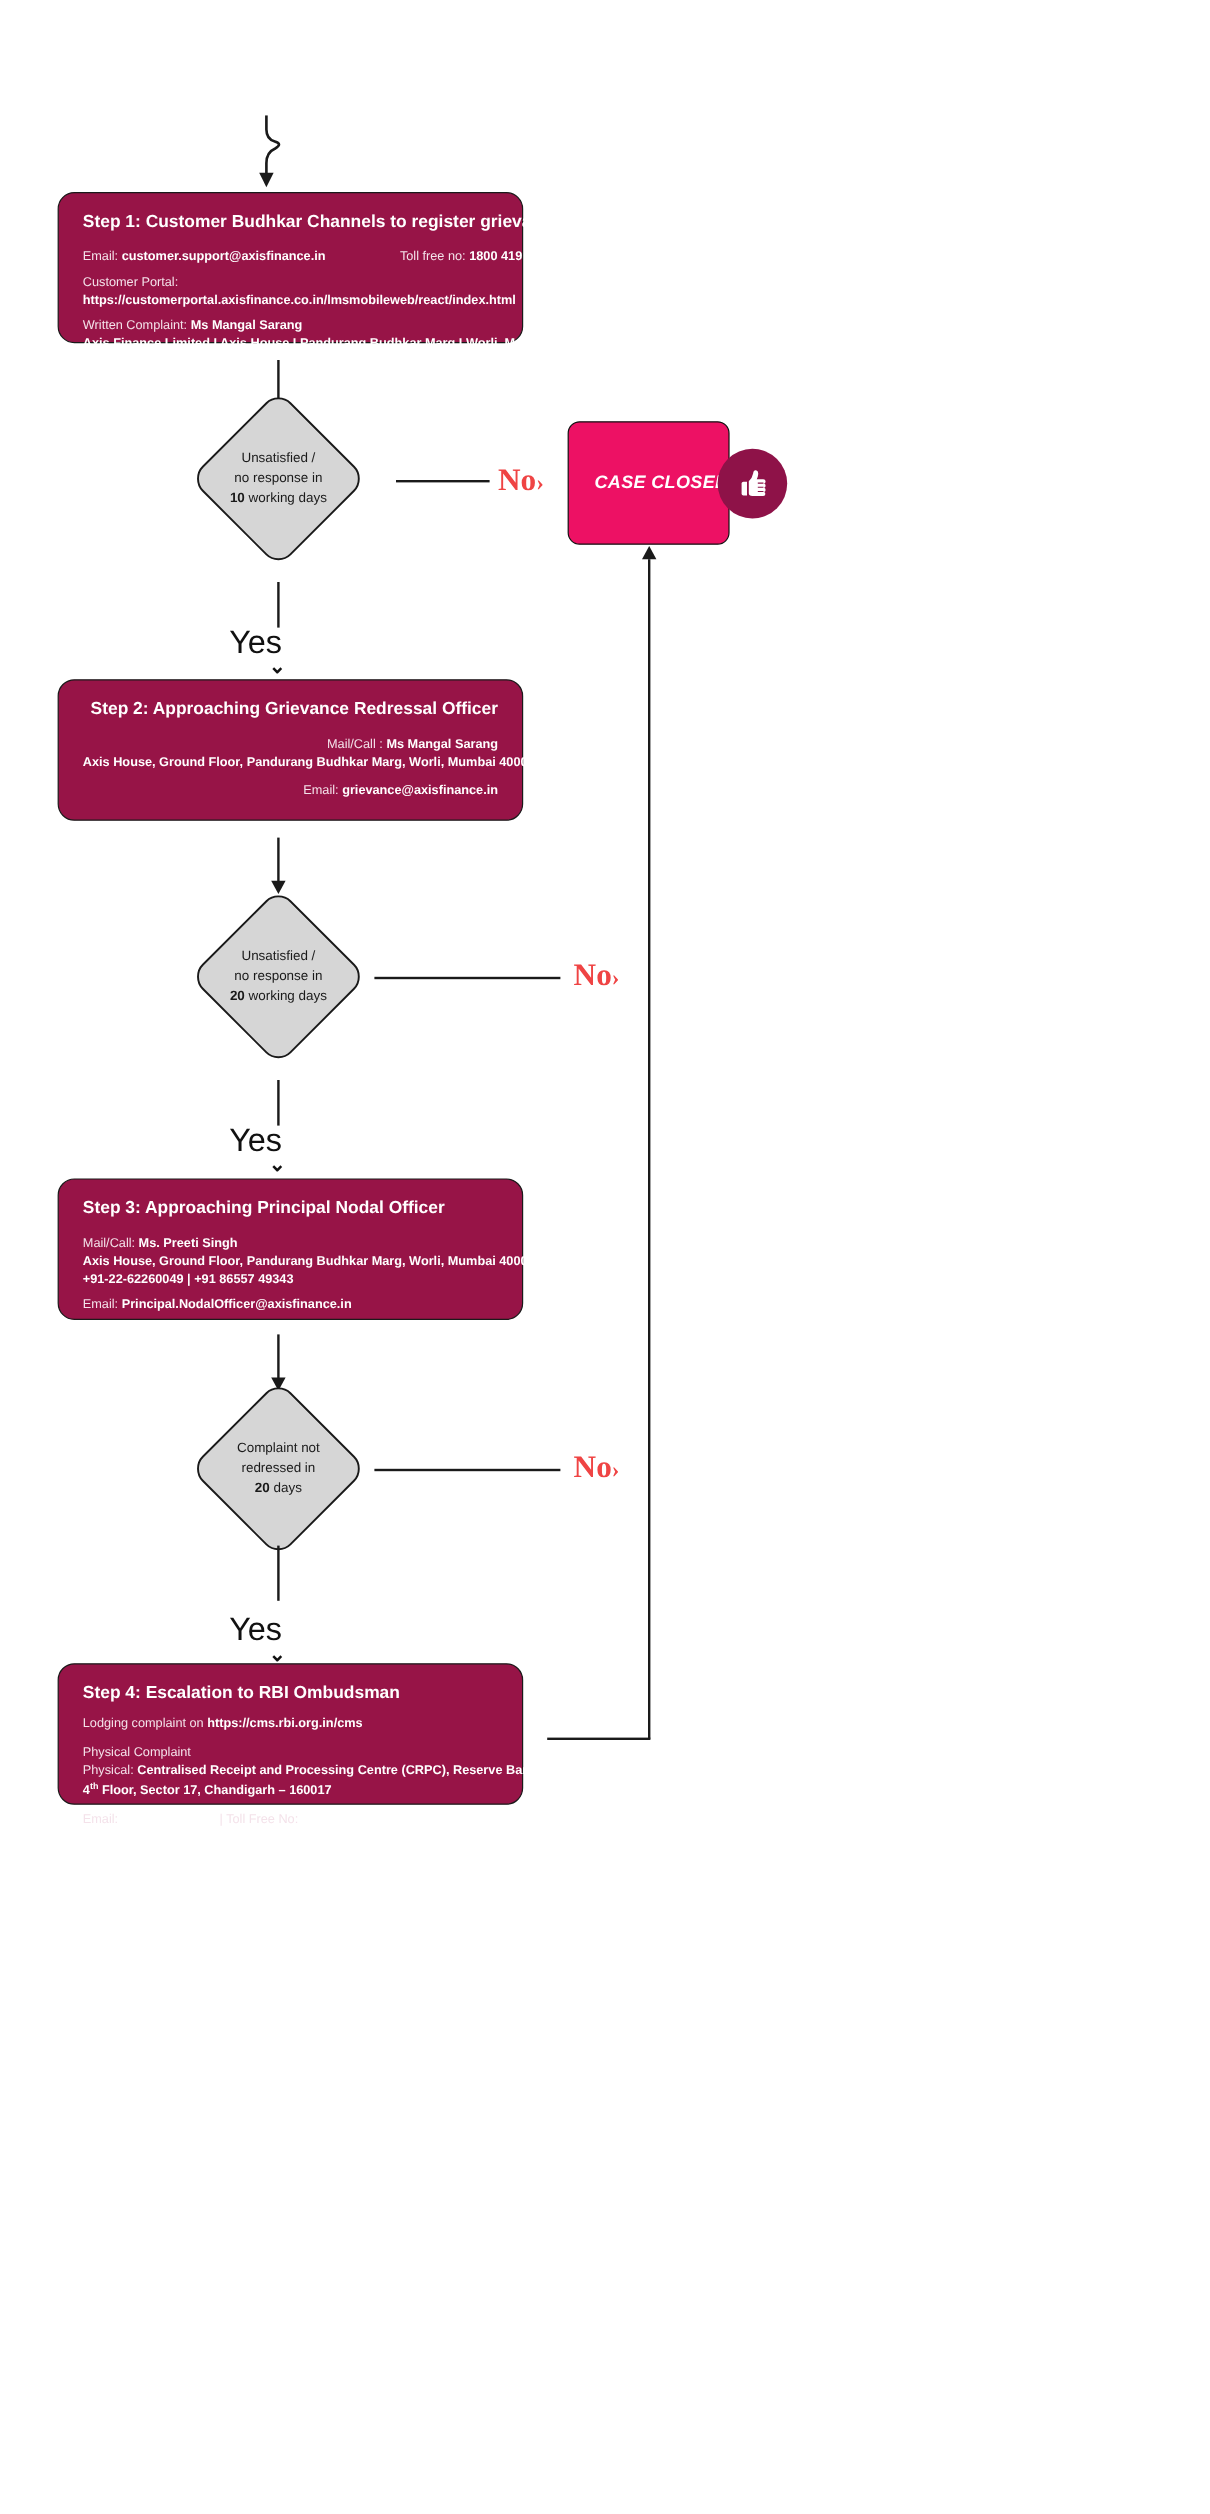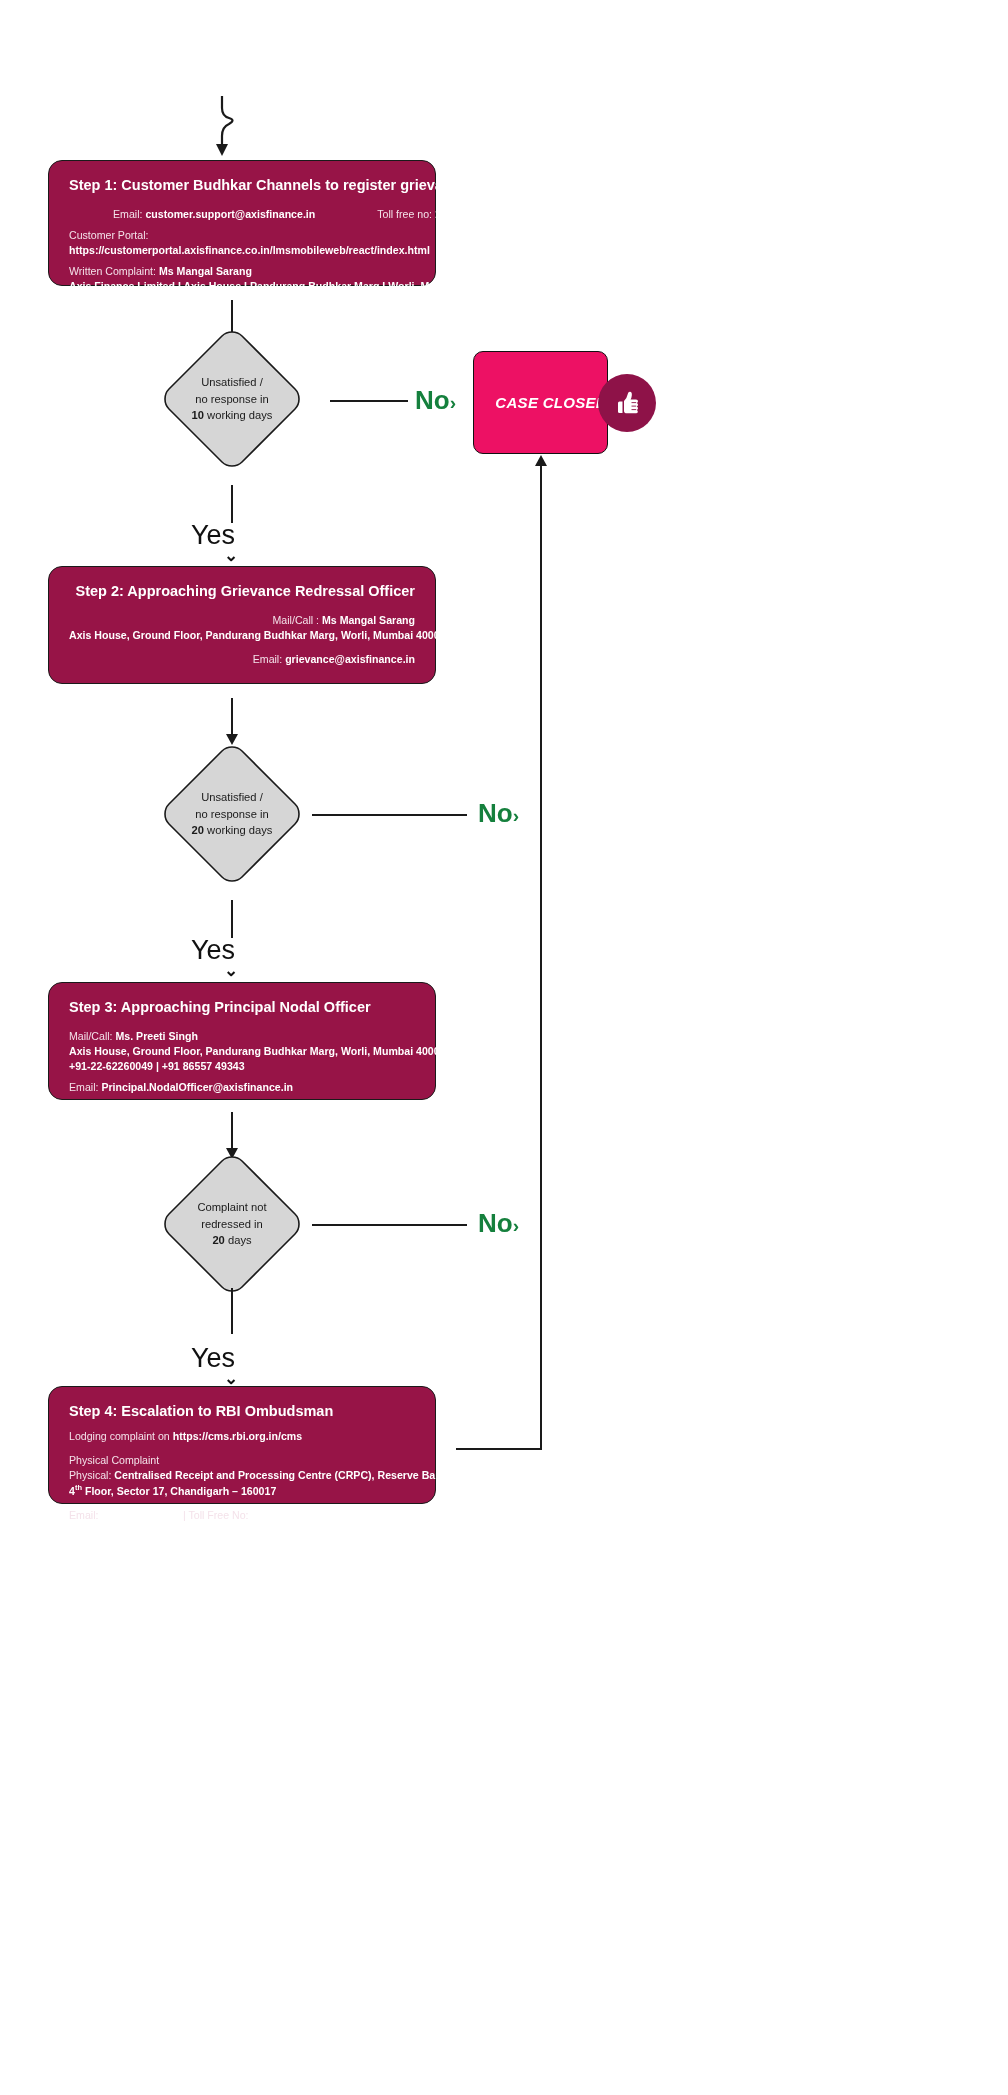--- a/index.html
+++ b/index.html
@@ -41,21 +41,21 @@
   }
   .line {
     font-size: 10.6px;
     line-height: 1.42;
     color: #f4e2ea;
     white-space: nowrap;
   }
   .line b { color: #ffffff; font-weight: bold; }
   .gap { height: 9px; }
   .gap-sm { height: 6px; }
-  .two-col { display: flex; margin-left: 44px; }
+  .two-col { display: flex; }
   .two-col .c2 { margin-left: 62px; }
 
   
   .diamond-wrap {
     position: absolute;
     width: 148px; height: 148px;
   }
   .diamond {
     position: absolute;
     left: 0; top: 0;
@@ -100,22 +100,23 @@
     border-left: 6px solid transparent;
     border-right: 6px solid transparent;
     border-bottom: 11px solid #1a1a1a;
   }
 
   
   .no-label {
     position: absolute;
     font-size: 26px;
     font-weight: bold;
-    color: #15803d;
-    white-space: nowrap;
+    color: #ef4444;
+    white-space: nowrap;
+    font-family: Liberation Serif, serif;
   }
   .no-label .chev { font-size: 19px; font-weight: bold; }
   .yes-label {
     position: absolute;
     font-size: 27px;
     font-weight: normal;
     color: #111111;
     text-align: left;
     white-space: nowrap;
   }

